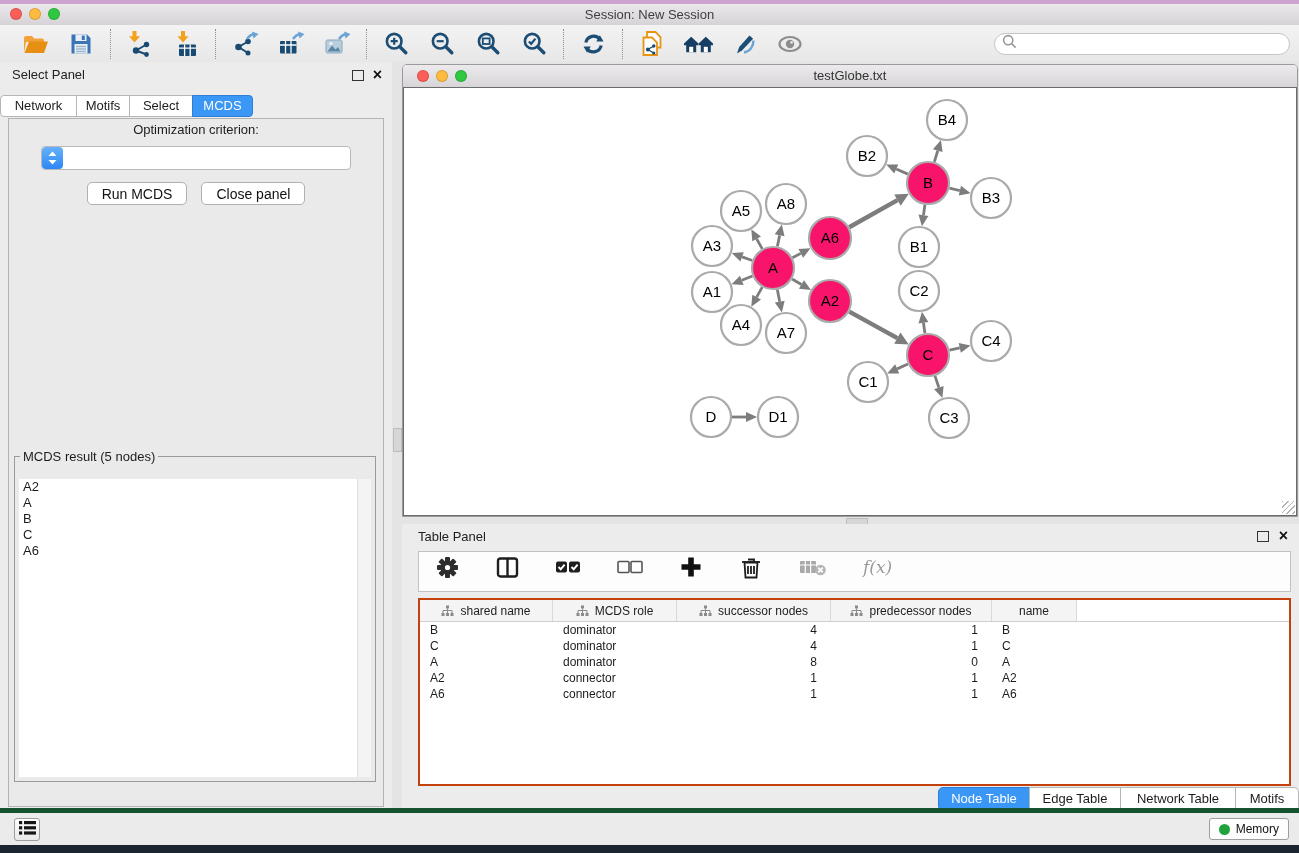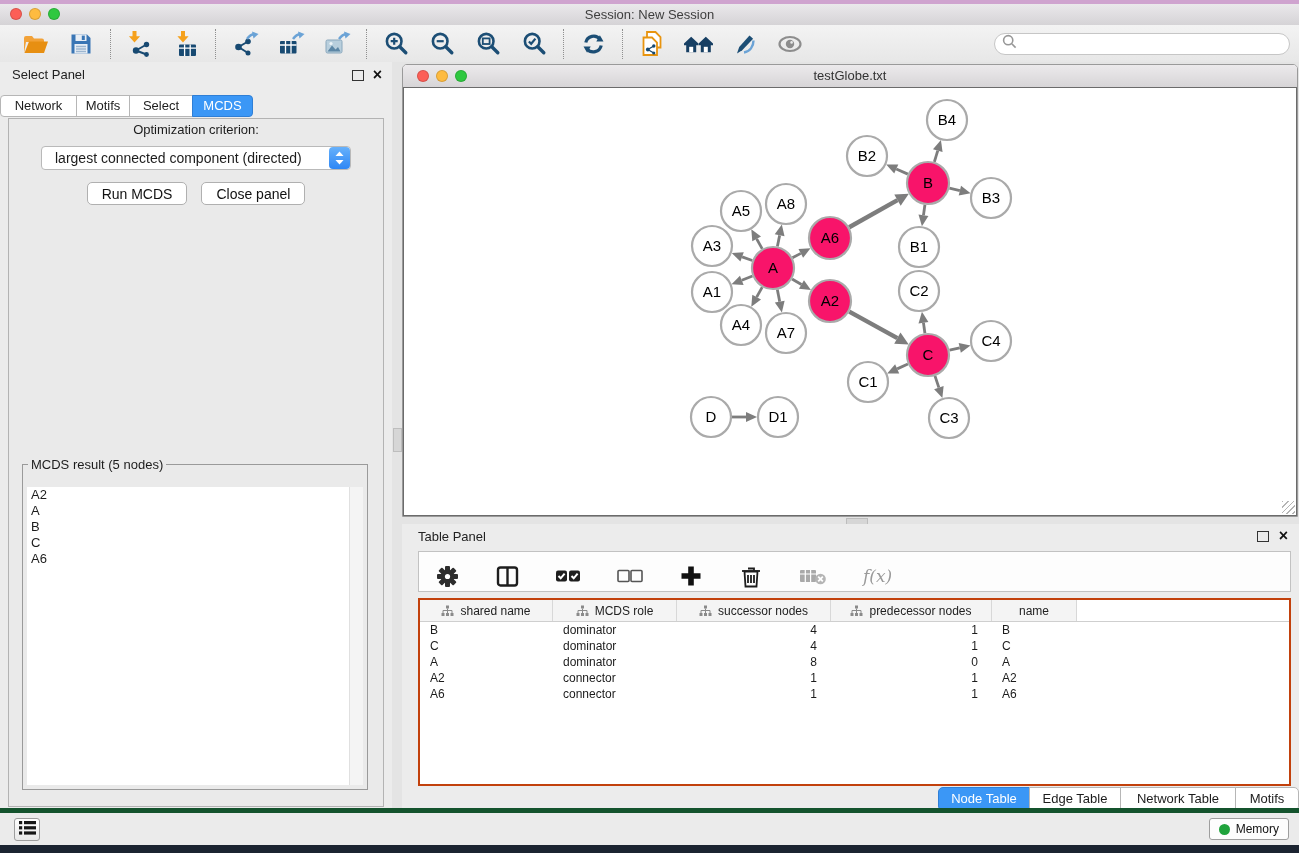--- a/index.html
+++ b/index.html
@@ -46,21 +46,21 @@
   .opt-label{text-align:center;margin-top:3px;font-size:13px;}
   #criterion-select{position:relative;margin:9px auto 0;width:310px;height:24px;background:#fff;
     border:1px solid #b9b9b9;border-radius:4px;box-sizing:border-box;display:flex;align-items:center;}
   #criterion-select .sel-text{flex:1;padding-left:13px;font-size:14px;white-space:nowrap;}
   #criterion-select .stepper{width:21px;height:22px;border-radius:4px;margin-right:0px;
     background:linear-gradient(#67b1fb,#2e87f5);display:flex;align-items:center;justify-content:center;}
   .btn-row{display:flex;justify-content:center;gap:14px;margin-top:12px;}
   .mac-btn{height:23px;padding:0 14px;font-size:14px;font-family:"Liberation Sans",sans-serif;
     background:#fff;border:1px solid #b0b0b0;border-radius:5px;color:#111;}
   #mcds-box{position:absolute;left:5px;right:7px;top:330px;height:328px;border:1px solid #9a9a9a;
-    margin:8px;padding:0 3px 3px 3px;}
+    margin:0;padding:0 3px 3px 3px;}
   #mcds-box legend{font-size:13px;padding:0 3px;margin-left:2px;}
   #mcds-list{position:absolute;left:4px;right:17px;top:15px;bottom:4px;background:#fff;overflow:hidden;}
   .mcds-item{font-size:13px;line-height:16px;padding-left:4px;}
   .scroll-track{position:absolute;right:4px;top:15px;bottom:4px;width:13px;background:#f4f4f4;border-left:1px solid #e0e0e0;}
   
   #v-divider{position:absolute;left:392px;top:0;width:10px;height:100%;background:#e4e4e4;}
   #v-divider .grip{position:absolute;left:1px;top:366px;width:7px;height:22px;background:#d6d6d6;
     border:1px solid #bdbdbd;}
   
   #right-col{position:absolute;left:402px;right:0;top:0;height:100%;}
@@ -71,21 +71,21 @@
   #net-titlebar .title{position:absolute;left:0;right:0;line-height:22px;text-align:center;font-size:13px;color:#333;}
   #net-canvas{position:absolute;left:0;right:0;top:22px;bottom:0;background:#fff;
     box-shadow:inset 0 0 0 1px #6b6b6b;}
   .resize-grip{position:absolute;right:2px;bottom:2px;width:13px;height:13px;
     background:repeating-linear-gradient(135deg,#b5b5b5 0 1px,transparent 1px 4px);}
   #h-divider{position:absolute;left:0;right:0;top:455px;height:7px;}
   #h-divider .grip-h{position:absolute;left:444px;top:1px;width:20px;height:5px;background:#d6d6d6;border:1px solid #bdbdbd;}
   
   #table-panel{position:absolute;left:0;right:0;top:462px;bottom:0;background:#ececec;}
   #tp-toolbar{position:absolute;left:16px;right:8px;top:27px;height:41px;background:#fdfdfd;
-    border:1px solid #c2c2c2;display:flex;align-items:flex-end;gap:36px;padding-left:16px;box-sizing:border-box;}
+    border:1px solid #c2c2c2;display:flex;align-items:flex-start;gap:36px;padding-left:16px;box-sizing:border-box;}
   .tpbtn{display:flex;align-items:center;justify-content:center;min-width:24px;height:30px;}
   .fx-label{font-family:"DejaVu Serif",serif;font-style:italic;font-size:17px;color:#9a9a9a;}
   #data-table{position:absolute;left:16px;right:8px;top:74px;bottom:27px;background:#fff;
     border:2px solid #c2410c;box-sizing:border-box;overflow:hidden;}
   #thead{display:flex;height:21px;border-bottom:1px solid #cfcfcf;}
   .th{background:#f4f4f4;border-right:1px solid #d8d8d8;display:flex;align-items:center;
     justify-content:center;gap:6px;font-size:12px;color:#222;box-sizing:border-box;}
   .trow{display:flex;height:16px;align-items:center;}
   .td{font-size:12px;box-sizing:border-box;white-space:nowrap;overflow:hidden;}
   #table-tabs{position:absolute;left:0;right:0;bottom:2px;display:flex;justify-content:flex-end;}
@@ -294,21 +294,20 @@
         </div>
         <div id="cp-tabs">
             <div class="seg-tab first" style="width: 75px;">Network</div>
             <div class="seg-tab" style="width: 52px;">Motifs</div>
             <div class="seg-tab" style="width: 62px;">Select</div>
             <div class="seg-tab last sel" style="width: 59px;">MCDS</div>
           </div>
         <div id="cp-body">
           <div class="opt-label">Optimization criterion:</div>
           <div id="criterion-select">
-            <span class="sel-text">largest connected component (directed)</span>
             <span class="stepper">
               <svg width="11" height="16" viewBox="0 0 11 16">
                   <path d="M5.5 1.5 L9.5 6 H1.5 z" fill="#fff"></path>
                   <path d="M5.5 14.5 L1.5 10 H9.5 z" fill="#fff"></path>
                 </svg>
             </span>
           </div>
           <div class="btn-row">
             <button class="mac-btn">Run MCDS</button>
             <button class="mac-btn">Close panel</button>

